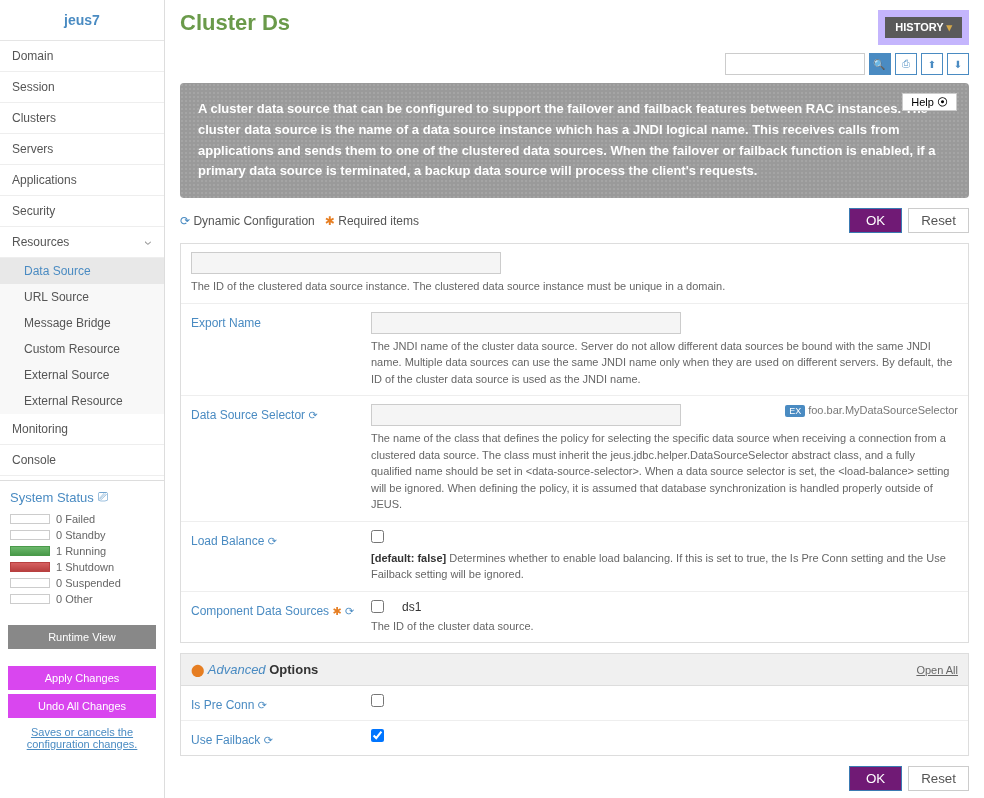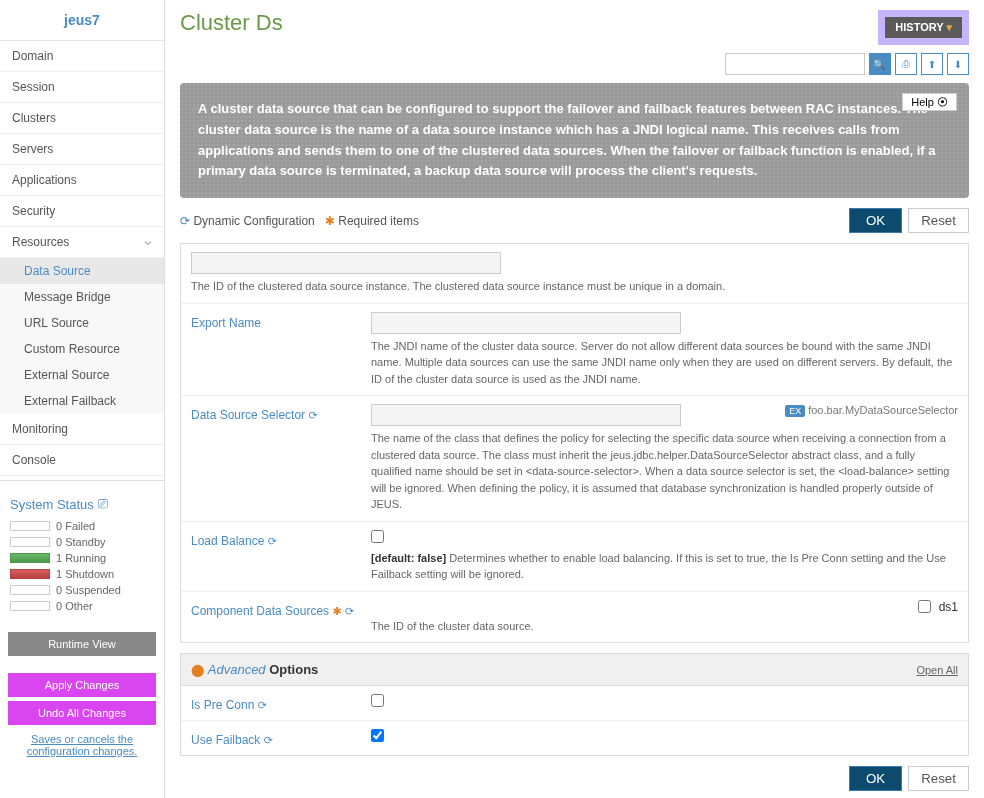--- a/index.html
+++ b/index.html
@@ -6,88 +6,88 @@
 body { font-family: Arial, sans-serif; font-size: 12px; color: #333; background: #fff; }
 .container { display: flex; width: 984px; }
 .sidebar { width: 165px; background: #fff; border-right: 1px solid #ddd; }
 .logo { text-align: center; padding: 12px 0; color: #4a8bc2; font-weight: bold; font-size: 14px; border-bottom: 1px solid #e5e5e5; }
 .nav-item { padding: 8px 12px; color: #555; cursor: pointer; border-bottom: 1px solid #eee; }
 .nav-item.expandable::after { content: '›'; float: right; transform: rotate(90deg); color: #999; font-size: 14px; }
 .sub-nav { background: #f8f8f8; }
 .sub-item { padding: 6px 12px 6px 24px; color: #555; cursor: pointer; }
 .sub-item.active { background: #e8e8e8; color: #4a8bc2; }
 .status-section { padding: 8px 10px; border-top: 1px solid #ddd; margin-top: 4px; }
-.status-title { color: #4a8bc2; font-size: 13px; margin-bottom: 6px; display: flex; align-items: center; gap: 4px; margin-top: 7px; }
+.status-title { color: #4a8bc2; font-size: 13px; margin-bottom: 6px; display: flex; align-items: center; gap: 4px; }
 .status-row { display: flex; align-items: center; gap: 6px; padding: 2px 0; font-size: 11px; color: #666; }
 .status-bar { width: 40px; height: 10px; border: 1px solid #ccc; }
 .status-bar.green { background: linear-gradient(to bottom, #6cb86c, #4a9a4a); border-color: #4a9a4a; }
 .status-bar.red { background: linear-gradient(to bottom, #d66060, #b84040); border-color: #b84040; }
 .btn-group { padding: 10px 8px; }
 .btn-dark { width: 100%; padding: 6px; background: #d946ef; color: #fff; border: none; margin-bottom: 4px; cursor: pointer; font-size: 11px; }
 .btn-gray { width: 100%; padding: 6px; background: #888; color: #fff; border: none; margin-bottom: 17px; cursor: pointer; font-size: 11px; }
 .save-link { color: #4a8bc2; text-align: center; text-decoration: underline; font-size: 11px; display: block; padding: 4px; }
 .main { flex: 1; padding: 10px 15px; }
 .header { display: flex; justify-content: space-between; align-items: flex-start; }
-.page-title { color: #6a9a4a; font-size: 22px; font-weight: normal; }
+.page-title { color: #6a9a4a; font-size: 22px; font-weight: bold; }
 .history-btn { background: #5a5a5a; color: #fff; padding: 4px 10px; font-size: 11px; font-weight: bold; border: 7px solid #c4b5fd; cursor: pointer; }
 .history-btn::after { content: ' ▾'; color: #d4a84a; }
 .search-row { display: flex; justify-content: flex-end; gap: 4px; margin: 8px 0; }
 .search-input { width: 140px; height: 22px; border: 1px solid #ccc; padding: 0 4px; }
 .icon-btn { width: 22px; height: 22px; background: #4a8bc2; border: none; color: #fff; cursor: pointer; font-size: 10px; display: flex; align-items: center; justify-content: center; }
 .icon-btn.outline { background: #fff; color: #4a8bc2; border: 1px solid #4a8bc2; }
 .info-box { background: #9a9a9a; background-image: radial-gradient(circle, #a5a5a5 1px, transparent 1px); background-size: 4px 4px; padding: 16px 18px; border-radius: 4px; position: relative; margin-bottom: 10px; }
 .info-text { color: #fff; font-size: 13px; line-height: 1.6; font-weight: bold; }
 .help-btn { position: absolute; top: 10px; right: 12px; background: #fff; border: 1px solid #ccc; padding: 2px 8px; font-size: 11px; cursor: pointer; }
 .legend-row { display: flex; justify-content: space-between; align-items: center; margin-bottom: 10px; }
 .legend { color: #555; }
 .legend-icon { color: #4a8bc2; }
 .required-icon { color: #e67e22; }
 .btn-row { display: flex; gap: 6px; }
-.btn-ok { background: #0c4a6e; color: #fff; border: 1px solid #3a7ab2; padding: 4px 16px; cursor: pointer; }
+.btn-ok { background: #701a75; color: #fff; border: 1px solid #3a7ab2; padding: 4px 16px; cursor: pointer; }
 .btn-reset { background: #fff; color: #555; border: 1px solid #ccc; padding: 4px 12px; cursor: pointer; }
 .form-section { border: 1px solid #ddd; padding: 0; margin-bottom: 10px; }
 .form-row { display: flex; padding: 8px 10px; border-bottom: 1px solid #eee; }
 .form-row:last-child { border-bottom: none; }
 .form-label { width: 180px; color: #4a8bc2; font-size: 12px; padding-top: 4px; }
 .form-content { flex: 1; }
 .form-input { width: 310px; height: 22px; border: 1px solid #ccc; background: #f5f5f5; padding: 0 4px; }
 .form-desc { color: #666; font-size: 11px; margin-top: 4px; line-height: 1.5; }
 .example { float: right; color: #777; font-size: 11px; }
 .example-badge { background: #4a8bc2; color: #fff; padding: 1px 4px; font-size: 9px; border-radius: 2px; margin-right: 3px; }
 .dyn-icon { color: #4a8bc2; font-size: 11px; }
 .req-icon { color: #e67e22; font-size: 11px; }
 .adv-icon { color: #e67e22; font-size: 12px; }
 .default-tag { font-weight: bold; color: #333; }
 .advanced-header { display: flex; justify-content: space-between; align-items: center; padding: 8px 10px; background: #f0f0f0; border: 1px solid #ddd; border-bottom: none; }
 .advanced-title { color: #4a8bc2; font-style: italic; font-size: 13px; }
 .advanced-title .opt { color: #333; font-style: normal; font-weight: bold; }
 .open-all { color: #666; text-decoration: underline; cursor: pointer; font-size: 11px; }
-.checkbox-row { display: flex; align-items: center; gap: 8px; justify-content: flex-end; }
+.checkbox-row { display: flex; align-items: center; gap: 18px; }
 .footer-btns { display: flex; justify-content: flex-end; gap: 6px; margin-top: 10px; }
 </style>
 </head>
 <body>
 
 <div class="container">
   <div class="sidebar">
     <div class="logo">jeus7</div>
     <div class="nav-item">Domain</div>
     <div class="nav-item">Session</div>
     <div class="nav-item">Clusters</div>
     <div class="nav-item">Servers</div>
     <div class="nav-item">Applications</div>
     <div class="nav-item">Security</div>
     <div class="nav-item expandable">Resources</div>
     <div class="sub-nav">
       <div class="sub-item active">Data Source</div>
+      <div class="sub-item">URL Source</div>
       <div class="sub-item">Message Bridge</div>
-      <div class="sub-item">URL Source</div>
       <div class="sub-item">Custom Resource</div>
       <div class="sub-item">External Source</div>
-      <div class="sub-item">External Failback</div>
+      <div class="sub-item">External Resource</div>
     </div>
     <div class="nav-item">Monitoring</div>
     <div class="nav-item">Console</div>
     <div class="status-section">
       <div class="status-title">
           <span>System Status</span> 
           <span>⎚</span>
         </div>
       <div class="status-row">
           <span class="status-bar"></span>

